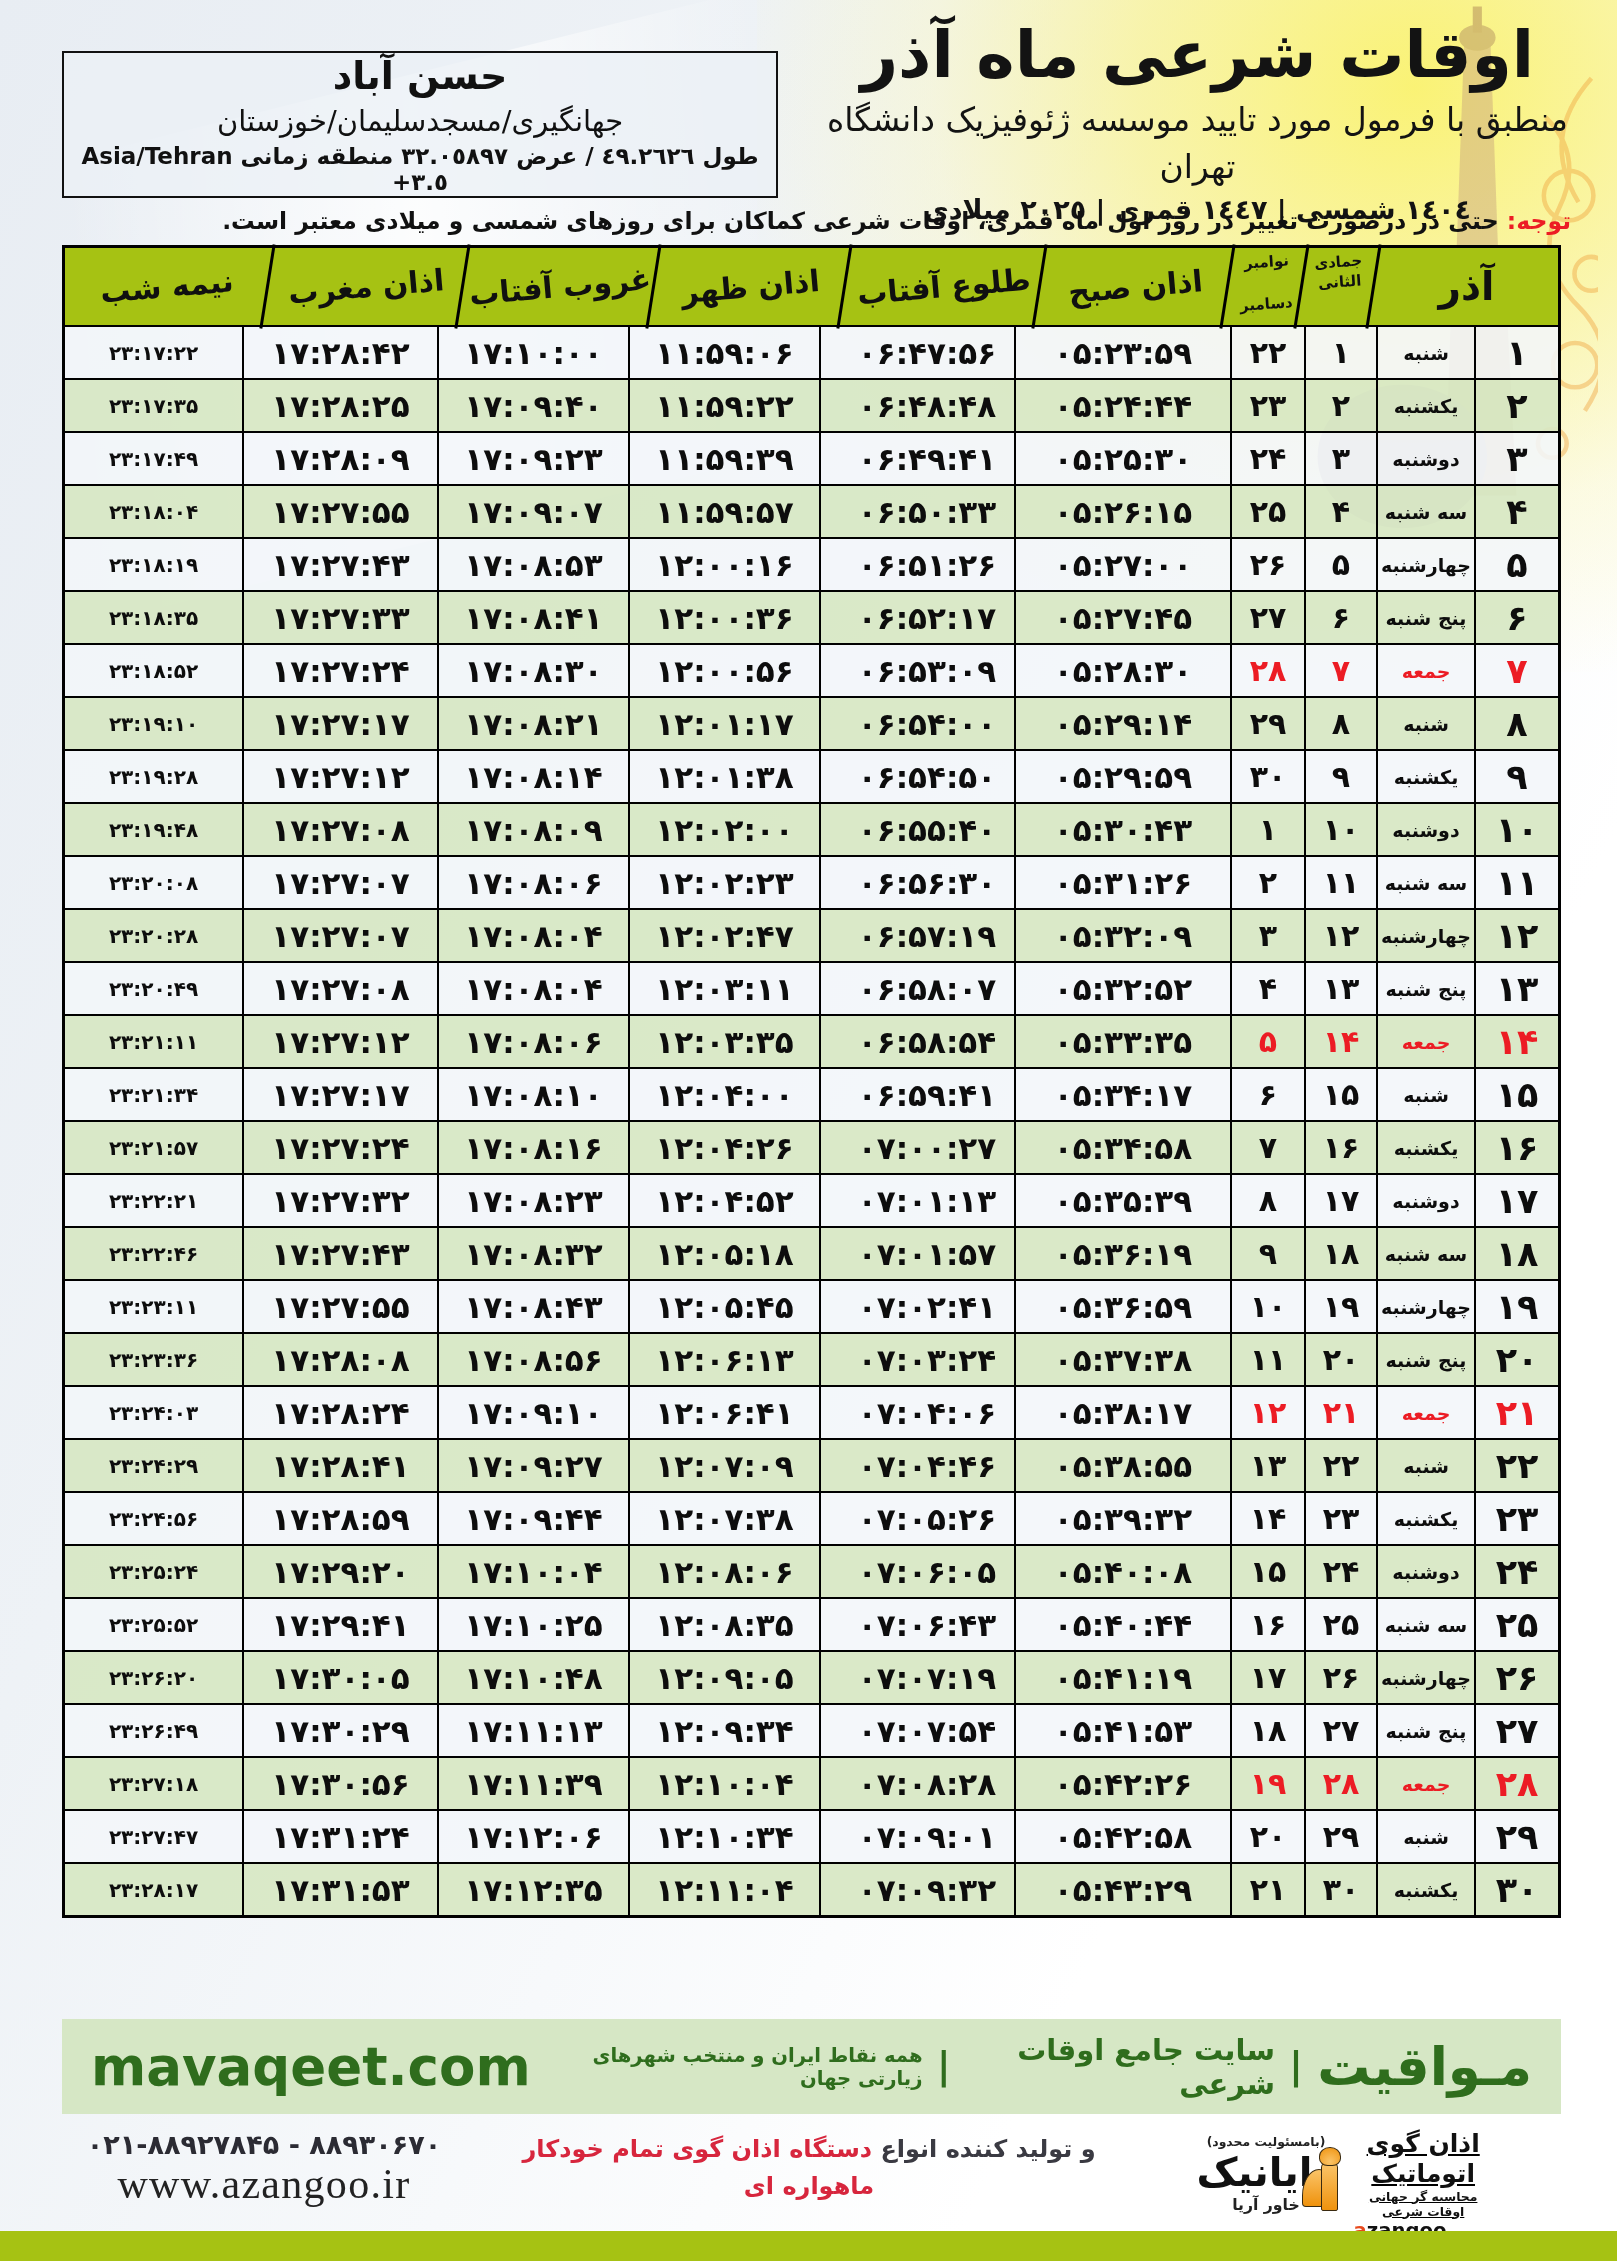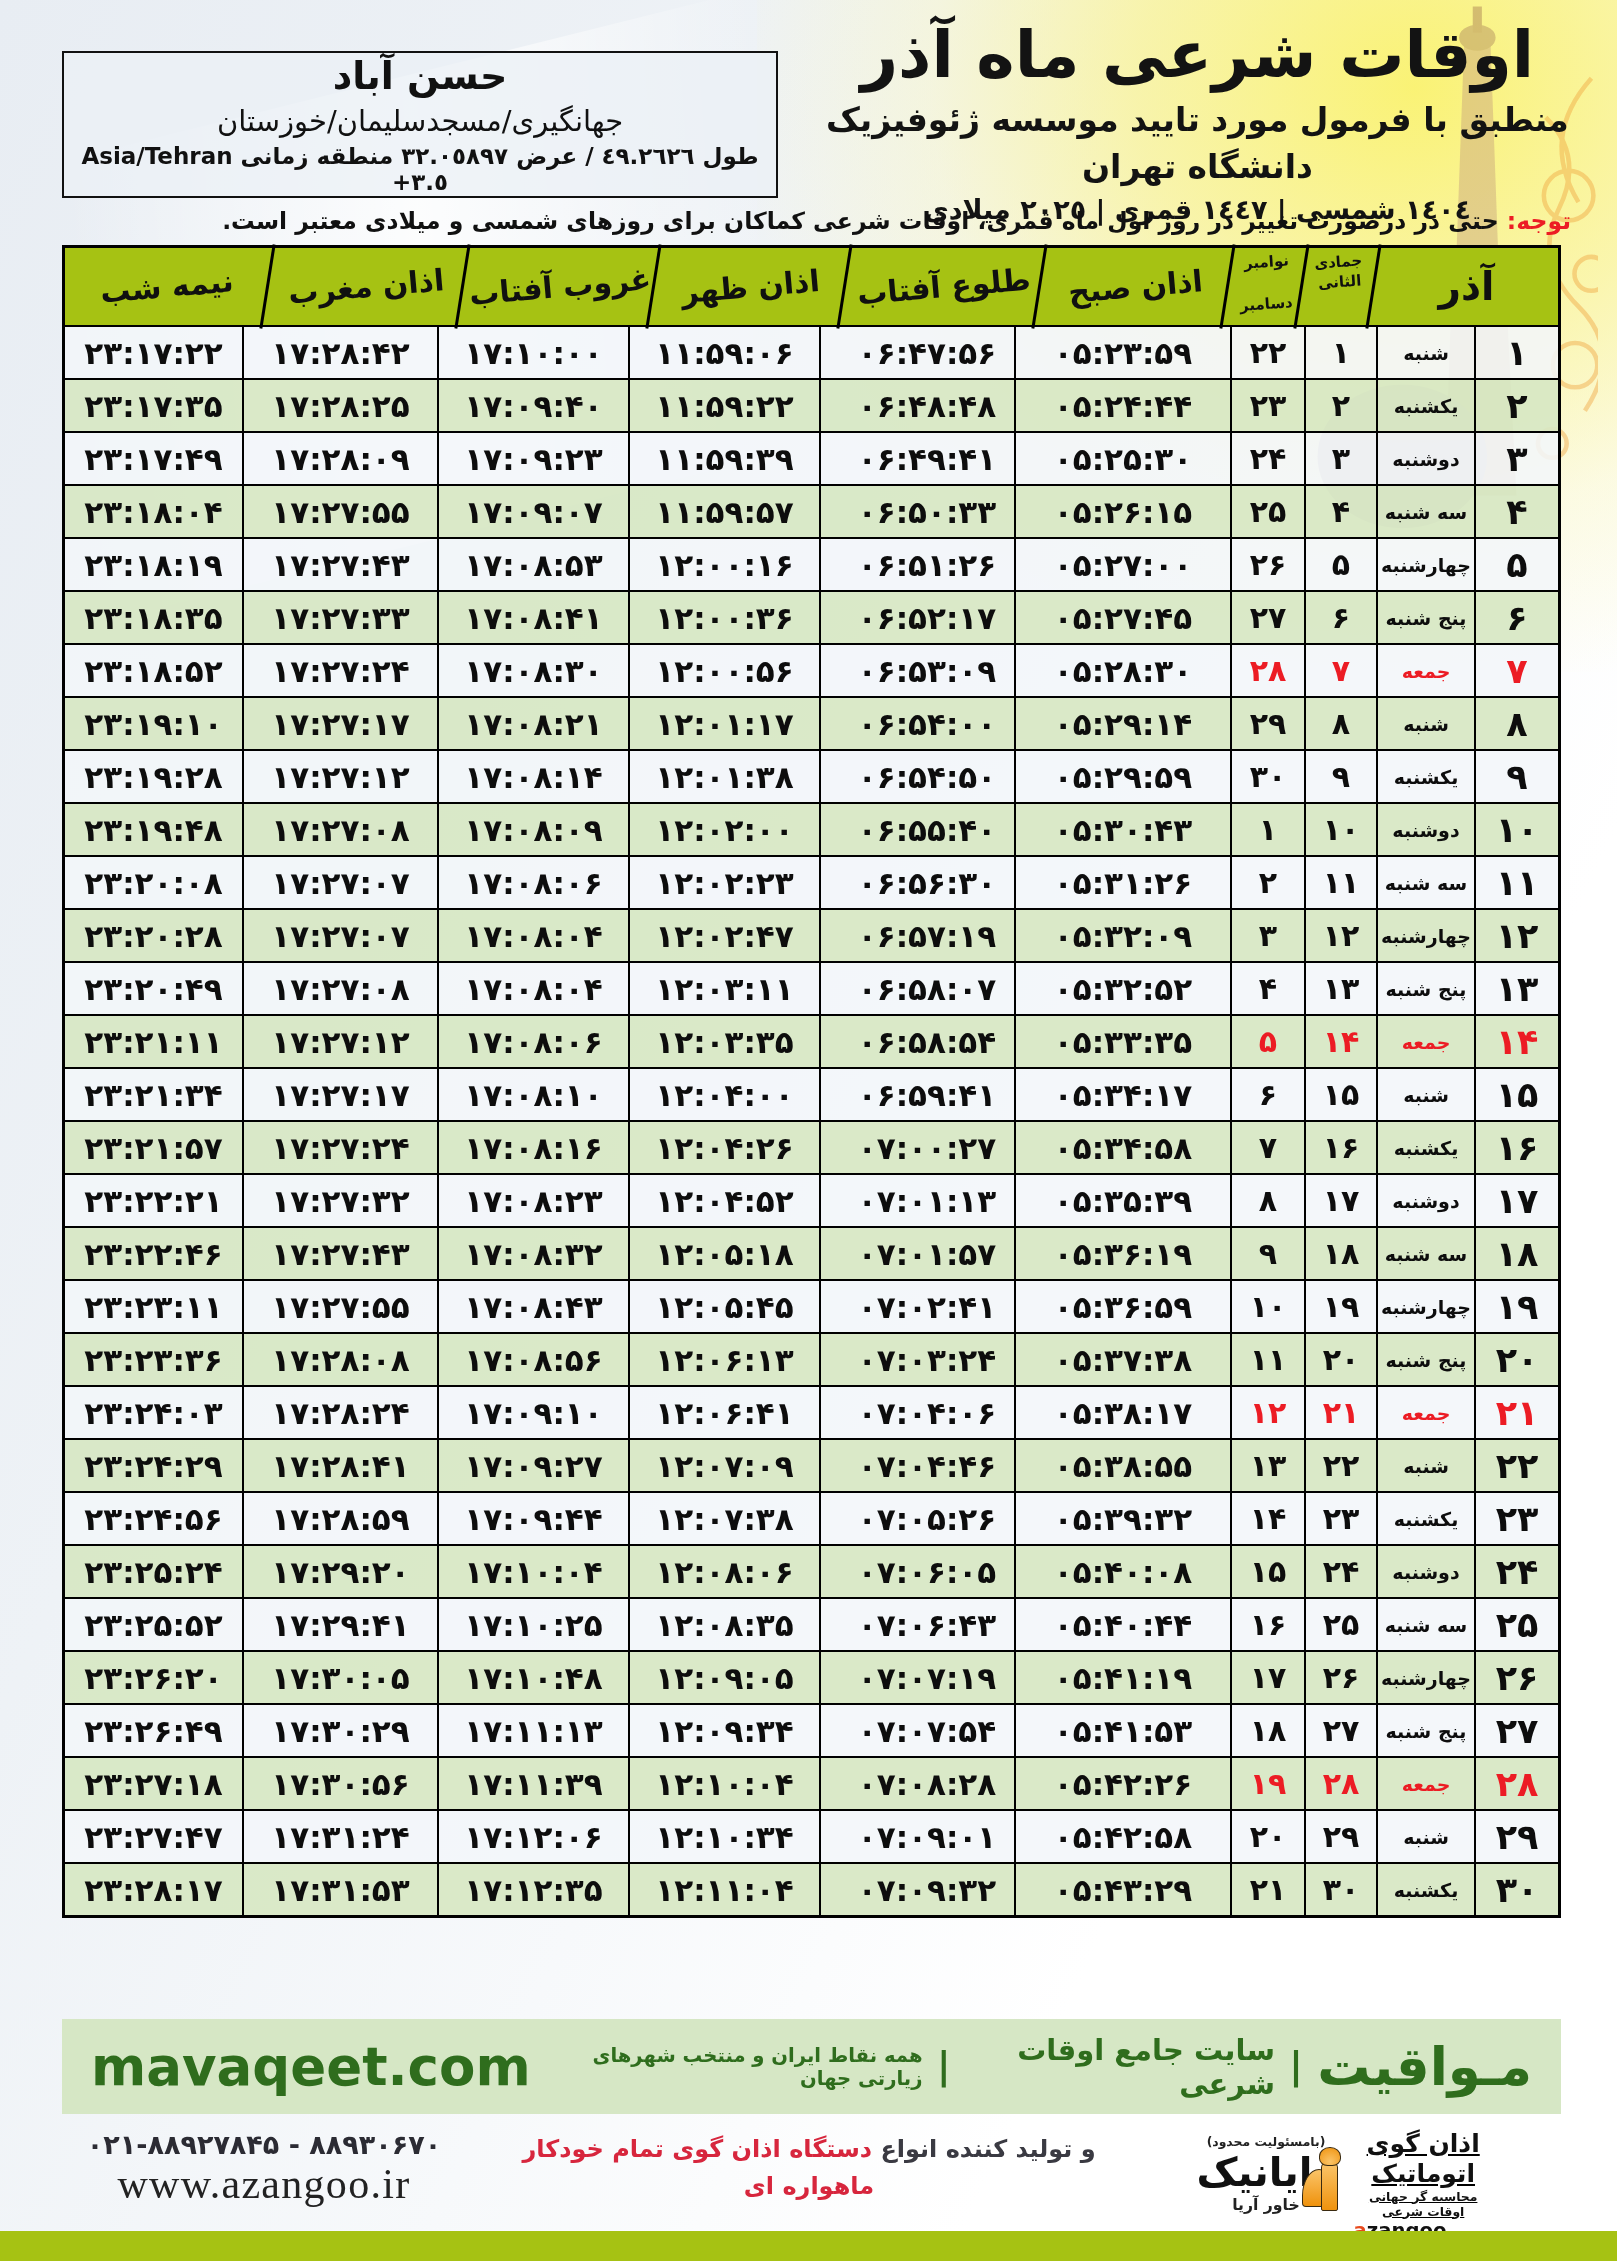--- a/index.html
+++ b/index.html
@@ -28,21 +28,21 @@
     position:absolute; left:62px; top:51px; width:716px; height:147px;
     background:rgba(235,240,246,0.75); border:2.6px solid #111;
     display:flex; flex-direction:column; align-items:center; justify-content:center; gap:5.2px;
     direction:rtl; text-align:center;
   }
   .loc-city { font-size:38px; font-weight:bold; color:#111; }
   .loc-region { font-size:29px; font-weight:normal; color:#111; }
   .loc-coords { font-size:23px; font-weight:bold; color:#111; direction:rtl; }
   .title-block { position:absolute; right:19.6px; top:14.4px; width:802px; text-align:center; direction:rtl; }
   .main-title { font-size:65px; font-weight:bold; color:#131313; line-height:82px; }
-  .sub-title { font-size:33px; font-weight:bold; color:#131313; line-height:47px; }
+  .sub-title { font-size:33px; font-weight:normal; color:#131313; line-height:47px; }
   .years-line { font-size:27px; font-weight:bold; color:#131313; line-height:39px; }
   .notice-line {
     position:absolute; left:49px; right:47px; top:207px; direction:rtl; text-align:right;
     font-size:23.5px; font-weight:bold; color:#111;
   }
   .notice-label { color:#ec1c24; }
   
   .ptable {
     position:absolute; left:62px; top:245px; width:1499px;
     border:3.3px solid #000; background:transparent;
@@ -65,21 +65,21 @@
     font-weight:bold; color:#0d0d0d; overflow:hidden;
   }
   .cell:not(:last-child) { border-left:2px solid #000; }
   .c-azar { width:84px; font-size:35px; }
   .c-week { width:98px; font-size:19px; direction:rtl; }
   .c-lunar { width:72px; font-size:30px; }
   .c-greg { width:74px; font-size:30px; }
   .c-fajr,.c-rise,.c-zuhr,.c-set,.c-magh { direction:ltr; font-size:31px; letter-spacing:0.7px; }
   .c-fajr { width:216px; } .c-rise { width:195px;padding-left:19px; } .c-zuhr { width:191px; }
   .c-set { width:191px; } .c-magh { width:195px; }
-  .c-mid { flex:1 1 auto; direction:ltr; font-size:31px; letter-spacing:0.7px; }
+  .c-mid { flex:1 1 auto; direction:ltr; font-size:20px; letter-spacing:0.7px; }
   .th-azar { width:183px; } .th-lunar { width:72px; } .th-greg { width:74px; }
   .th-fajr { width:188px; } .th-rise { width:195px; } .th-zuhr { width:191px; }
   .th-set { width:191px; } .th-magh { width:195px; } .th-mid { flex:1 1 auto; }
   .trow.fri .c-azar, .trow.fri .c-week, .trow.fri .c-lunar, .trow.fri .c-greg { color:#ec1c24; }
   
   .mv-bar {
     position:absolute; left:62px; top:2019px; width:1499px; height:95px;
     background:#d6e7c5; display:flex; align-items:center; justify-content:flex-end;
     padding:0 29px; direction:ltr;
   }

